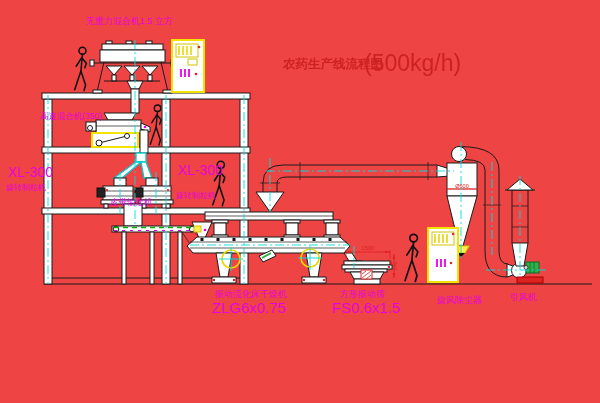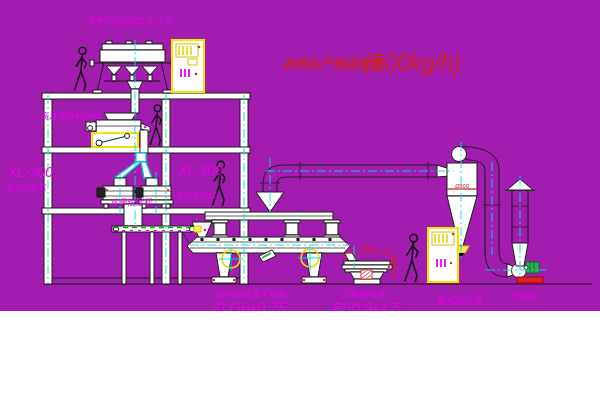--- a/index.html
+++ b/index.html
@@ -1,17 +1,17 @@
 <!DOCTYPE html>
 <html><head>
 <meta charset="utf-8">
 <style>
   html,body{margin:0;padding:0;background:#fff;}
-  #canvas{position:relative;width:600px;height:311px;background:#a21caf;overflow:hidden;
-          font-family:"Liberation Sans",sans-serif;font-style:italic;}
+  #canvas{position:relative;width:600px;height:403px;background:#ef4444;overflow:hidden;
+          font-family:"Liberation Sans",sans-serif;}
   svg{display:block;}
   .k{stroke:#1a1a1a;fill:none;stroke-width:1;}
   .s{stroke:#1a1a1a;fill:#ffffff;stroke-width:1;}
   .thin{stroke-width:0.7;}
   .cy{stroke:#00dede;fill:none;stroke-width:0.9;stroke-dasharray:9 3 2 3;}
   .cyl{stroke:#00cccc;fill:#ffffff;stroke-width:1.3;}
   .yel{stroke:#e8d800;fill:none;stroke-width:1.6;}
   .yelbox{stroke:#f2e400;fill:#ffffff;stroke-width:2;}
   .yelthin{stroke:#d4c400;fill:none;stroke-width:1;}
   .mg{stroke:#e800e8;fill:none;stroke-width:1.8;}

